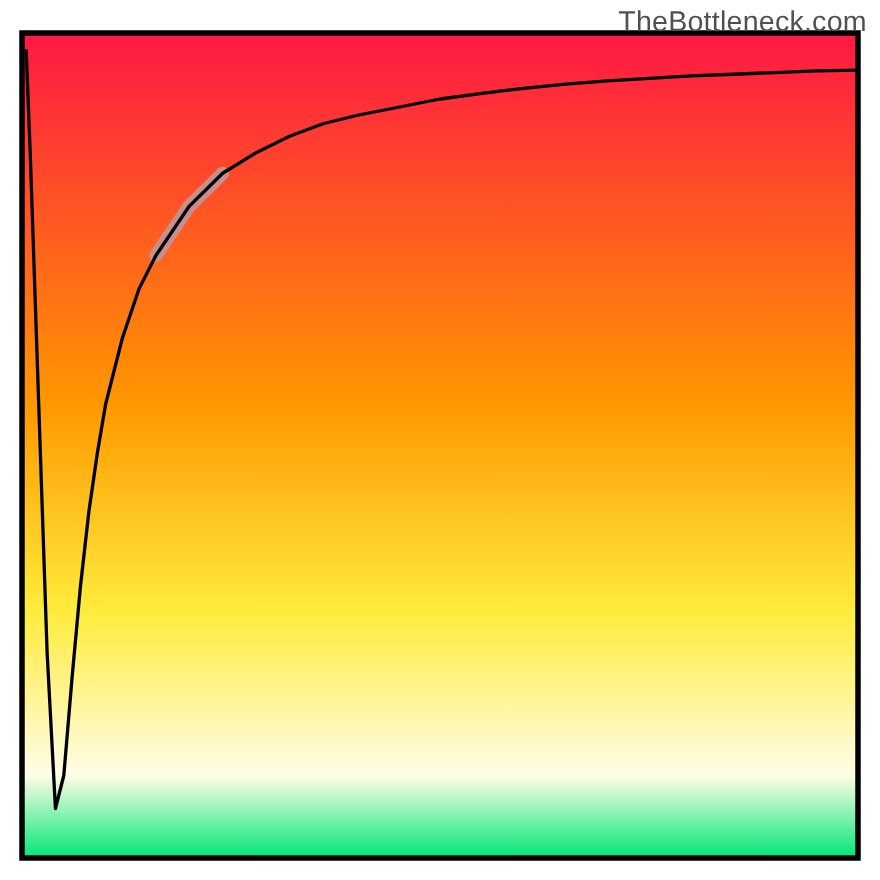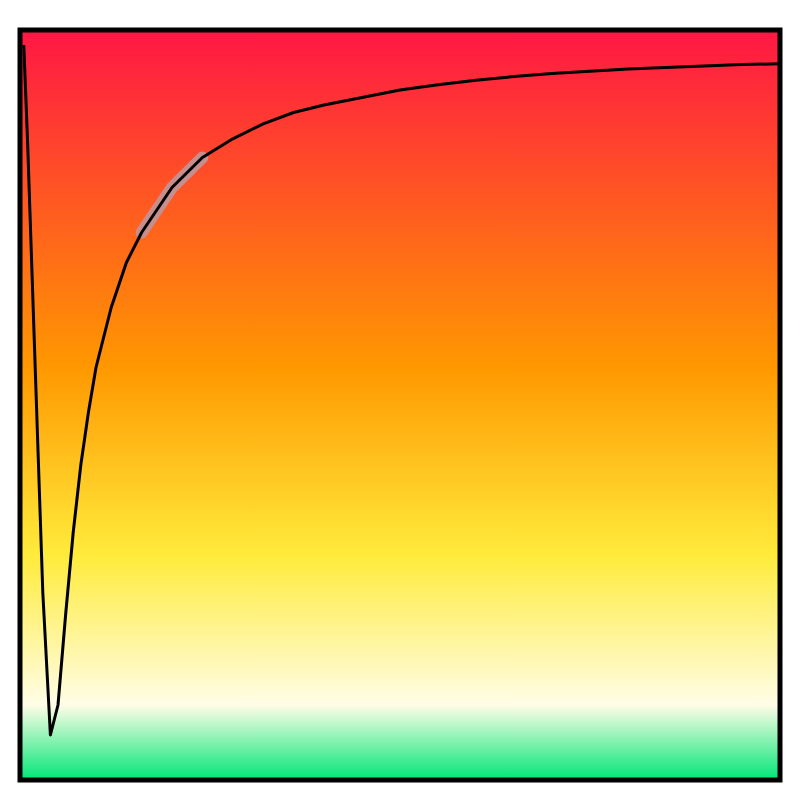--- a/index.html
+++ b/index.html
@@ -32,20 +32,21 @@
     width: 800px;
     height: 800px;
     z-index: 1;
   }
 </style>
 </head>
 <body>
 
 <div class="chart-wrap">
 
+  <div class="watermark">TheBottleneck.com</div>
 
   <svg class="plot" viewBox="0 0 800 800">
     <defs>
       <linearGradient id="bg-grad" x1="0" y1="0" x2="0" y2="1">
         <stop id="g-top" offset="0%" stop-color="#FF1744"></stop>
         <stop id="g-mid-upper" offset="45%" stop-color="#FF9800"></stop>
         <stop id="g-mid" offset="70%" stop-color="#FFEB3B"></stop>
         <stop id="g-mid-lower" offset="90%" stop-color="#FFFDE7"></stop>
         <stop id="g-bot" offset="100%" stop-color="#00E676"></stop>
       </linearGradient>

